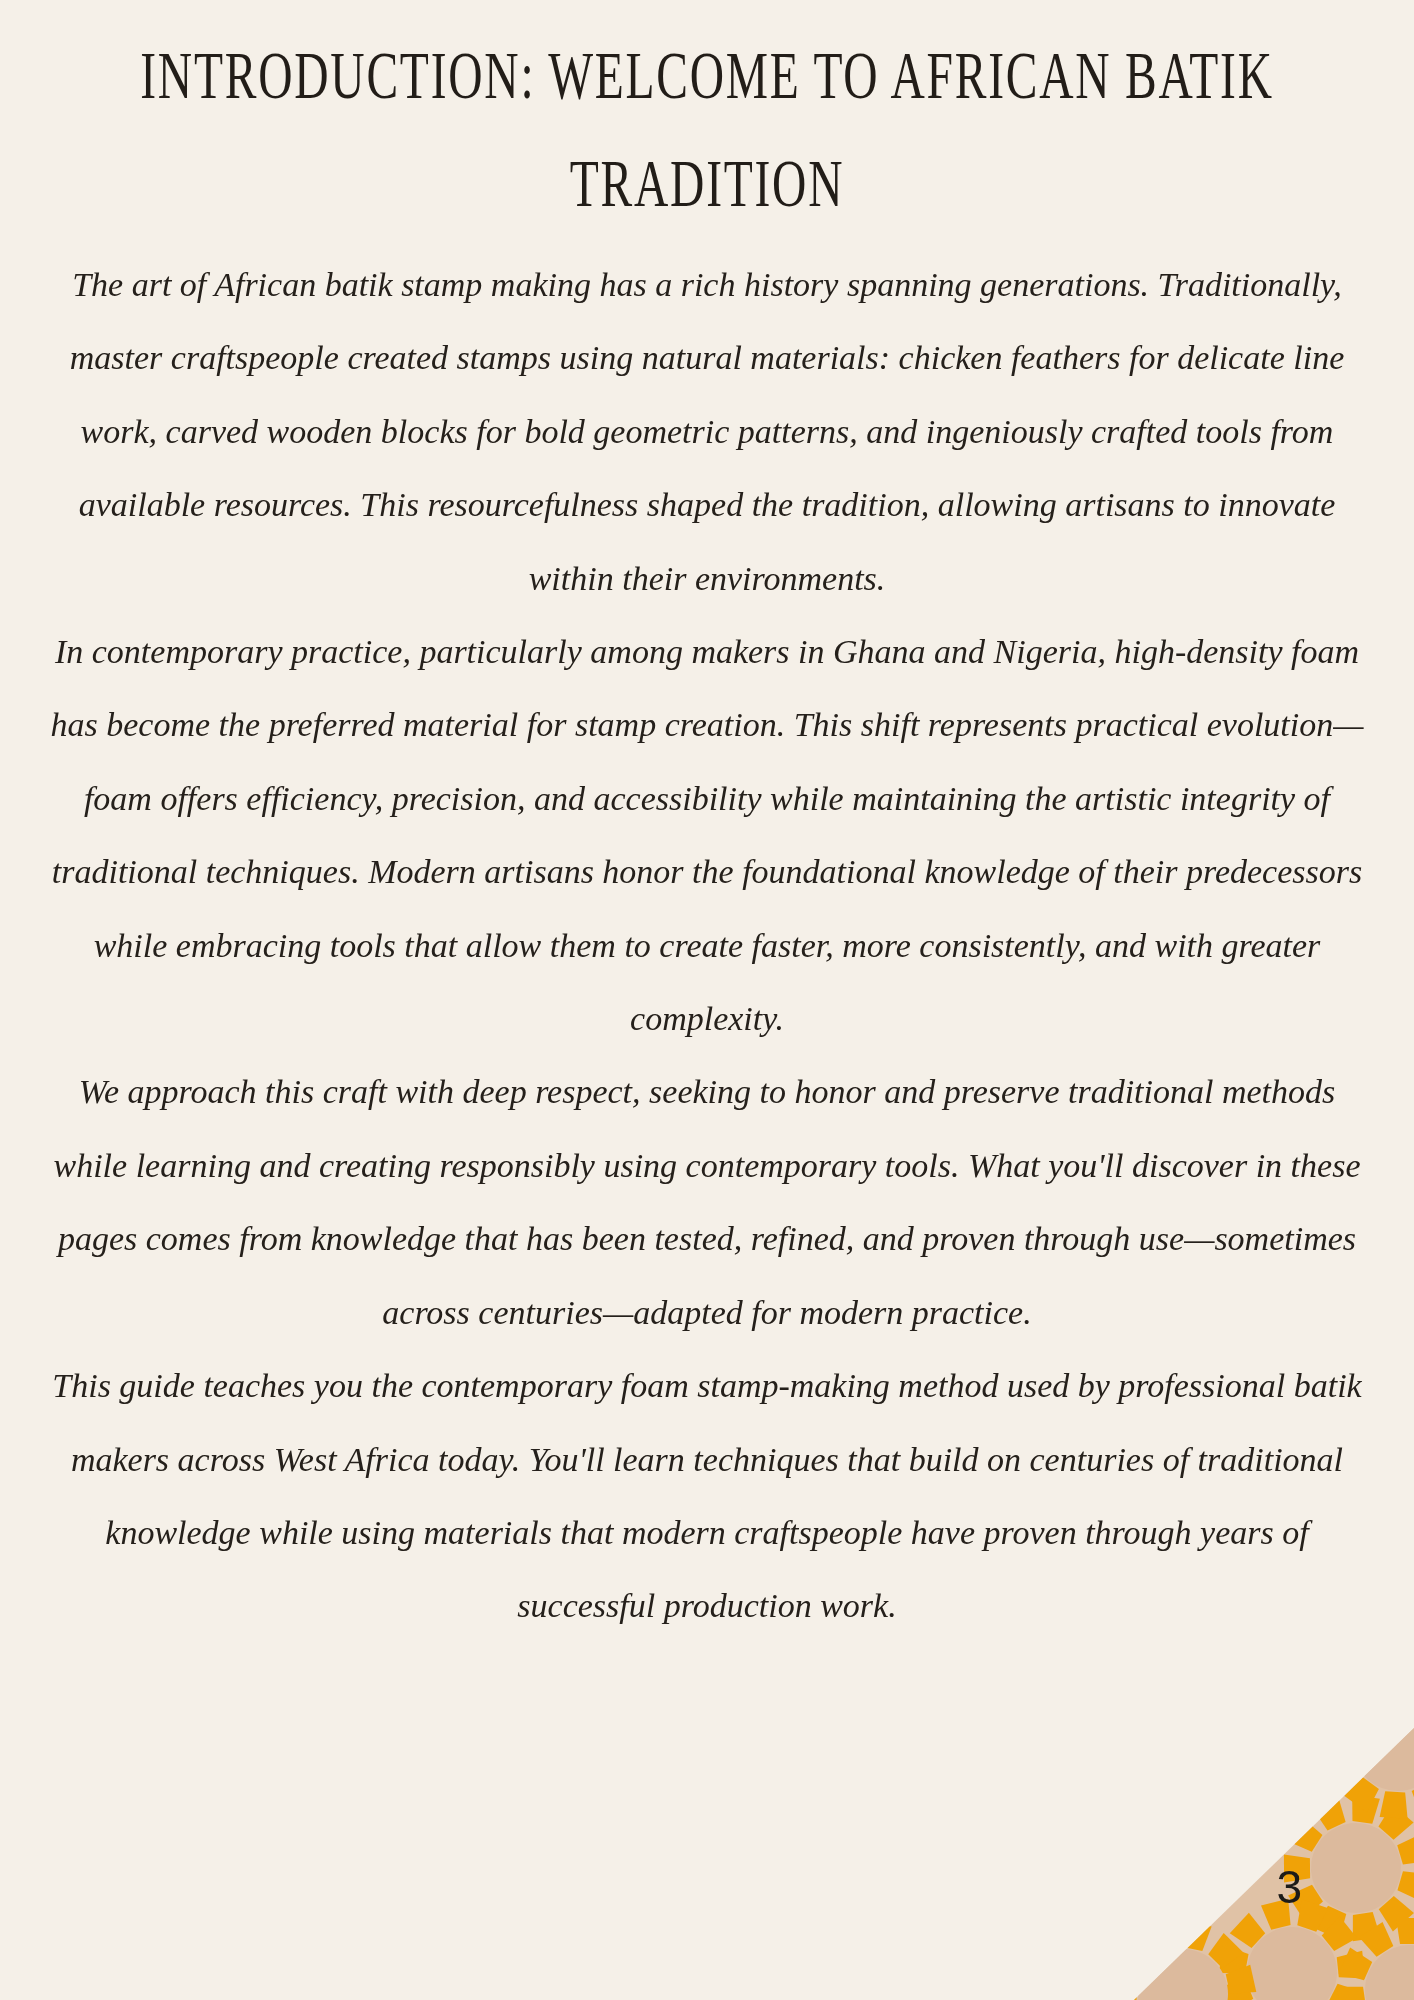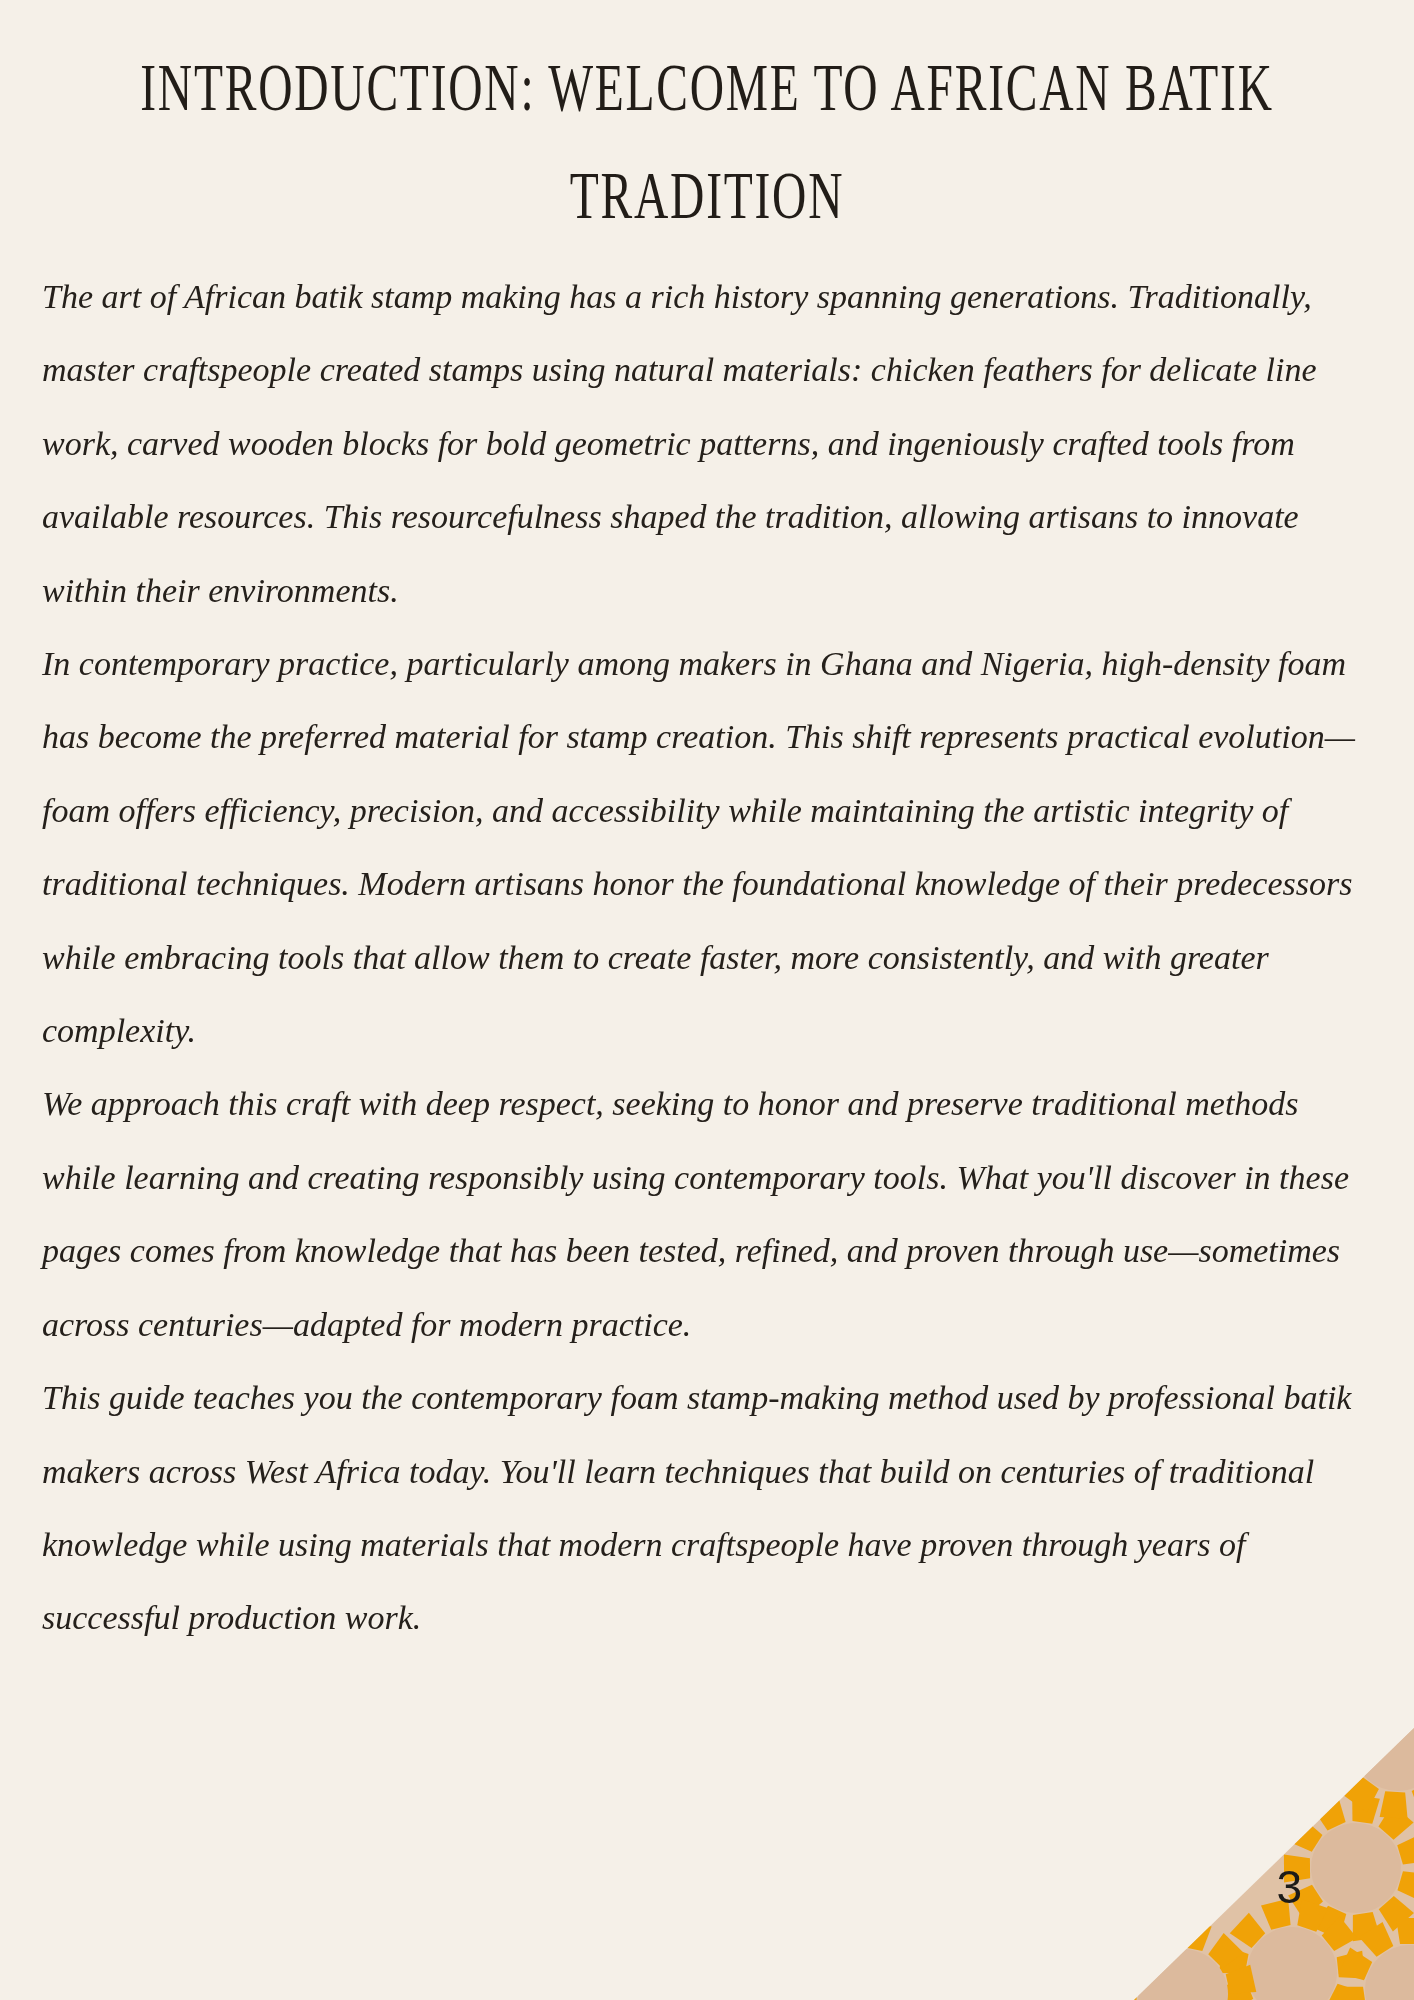--- a/index.html
+++ b/index.html
@@ -9,38 +9,38 @@
     font-family: "Liberation Serif", serif;
     color: #25201b;
     overflow: hidden;
   }
   .page {
     position: relative;
     width: 1414px; height: 2000px;
     background: #f5f0e8;
     overflow: hidden;
   }
-  .doc-title { padding-top: 34px; }
+  .doc-title { padding-top: 22px; }
   .title-line {
     display: block;
     text-align: center;
     white-space: nowrap;
     height: 108px;
     line-height: 108px;
     font-size: 54px;
     letter-spacing: 2px;
     font-weight: 400;
     color: #221d18;
     transform: scale(0.88, 1.24);
     transform-origin: 50% 50%;
   }
   .body-text {
     width: 1330px;
     margin: 10px auto 0 auto;
-    text-align: left;
+    text-align: center;
     font-style: italic;
     font-size: 34px;
     line-height: 73.4px;
     color: #25201b;
   }
   .body-text p { margin: 0; }
   .corner-decoration {
     position: absolute;
     right: 0; bottom: 0;
     width: 280px; height: 272px;

